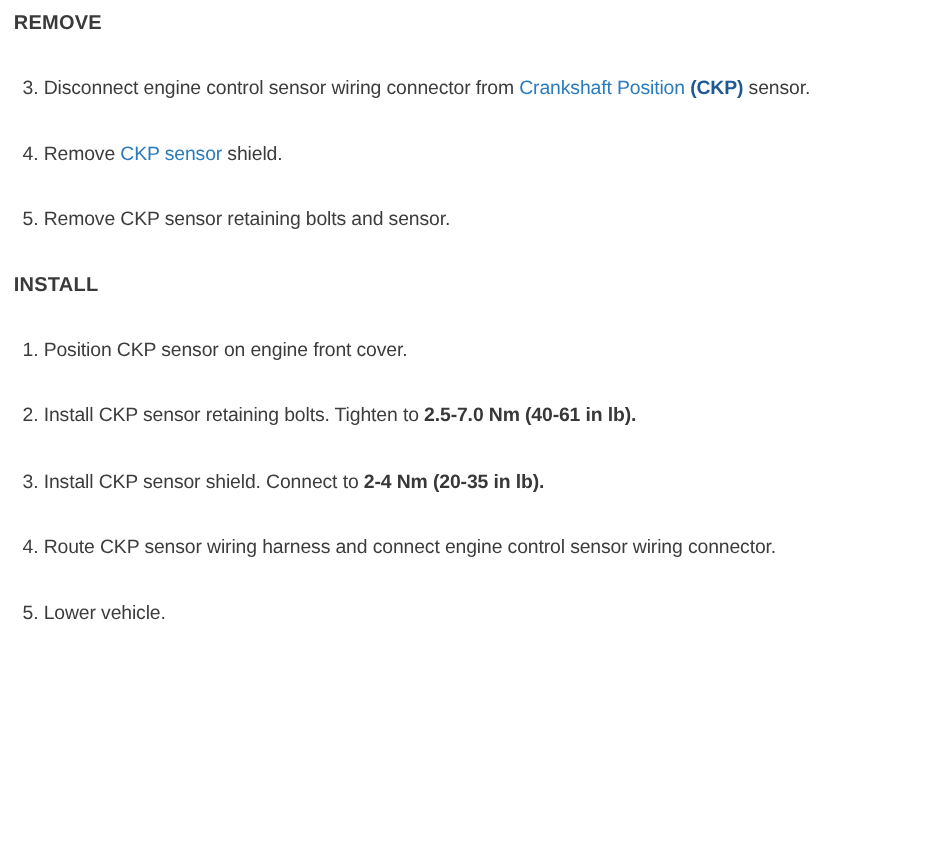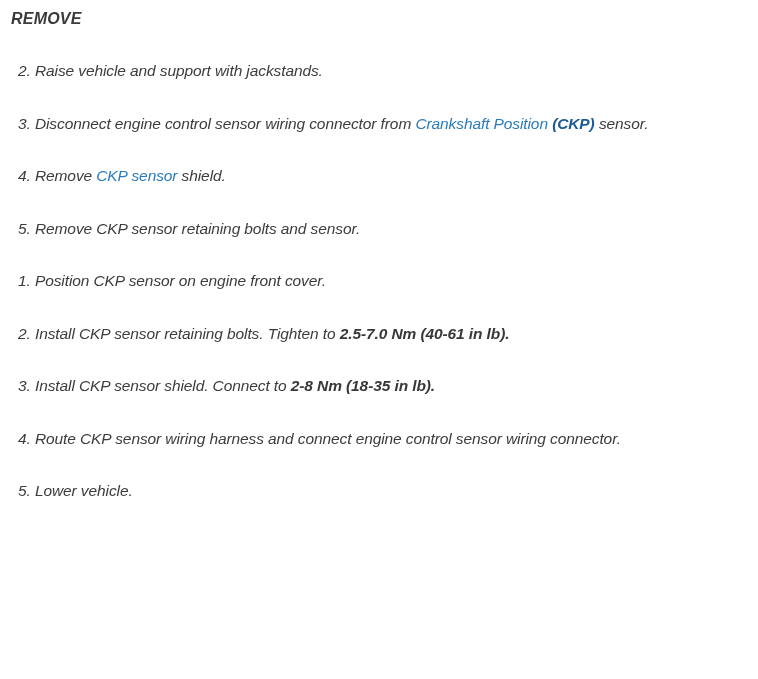--- a/index.html
+++ b/index.html
@@ -11,21 +11,21 @@
     width: 758px;
     height: 679px;
     overflow: hidden;
     font-family: "Liberation Sans", sans-serif;
     color: #3c3c3c;
     -webkit-font-smoothing: antialiased;
   }
   .doc {
     padding: 10px 10px 0 11px;
   }
-  .section { margin: 0; font-style: italic; }
+  .section { margin: 0; }
   .section-title {
     font-size: 16px;
     line-height: 17px;
     font-weight: bold;
     color: #3a3a3a;
     letter-spacing: 0.2px;
     margin: 0 0 35px 0;
   }
   .step {
     font-size: 15.5px;
@@ -53,26 +53,26 @@
     text-align: center;
   }
 </style>
 </head>
 <body>
 
 <div class="doc">
   <div id="sections-root">
       <div class="section">
         <div class="section-title">REMOVE</div>
-        <div class="step"><span class="step-number">2. </span> <span class="seg-normal">Raise vehicle and support with jackstands.</span></div>
         <div class="step"><span class="step-number">3. </span> <span class="seg-normal">Disconnect engine control sensor wiring connector from </span><a class="seg-link">Crankshaft Position</a><span class="seg-normal"> </span><a class="seg-link-bold">(CKP)</a><span class="seg-normal"> sensor.</span></div>
         <div class="step"><span class="step-number">4. </span> <span class="seg-normal">Remove </span><a class="seg-link">CKP sensor</a><span class="seg-normal"> shield.</span></div>
         <div class="step"><span class="step-number">5. </span> <span class="seg-normal">Remove CKP sensor retaining bolts and sensor.</span></div>
       </div>
       <div class="section">
+        <div class="section-title">INSTALL</div>
         <div class="step"><span class="step-number">1. </span> <span class="seg-normal">Position CKP sensor on engine front cover.</span></div>
         <div class="step"><span class="step-number">2. </span> <span class="seg-normal">Install CKP sensor retaining bolts. Tighten to </span><span class="seg-bold">2.5-7.0 Nm (40-61 in lb).</span></div>
-        <div class="step"><span class="step-number">3. </span> <span class="seg-normal">Install CKP sensor shield. Connect to </span><span class="seg-bold">2-8 Nm (18-35 in lb).</span></div>
+        <div class="step"><span class="step-number">3. </span> <span class="seg-normal">Install CKP sensor shield. Connect to </span><span class="seg-bold">2-4 Nm (20-35 in lb).</span></div>
         <div class="step"><span class="step-number">4. </span> <span class="seg-normal">Route CKP sensor wiring harness and connect engine control sensor wiring connector.</span></div>
         <div class="step"><span class="step-number">5. </span> <span class="seg-normal">Lower vehicle.</span></div>
       </div>
     </div>
 </div>
 
 </body></html>

